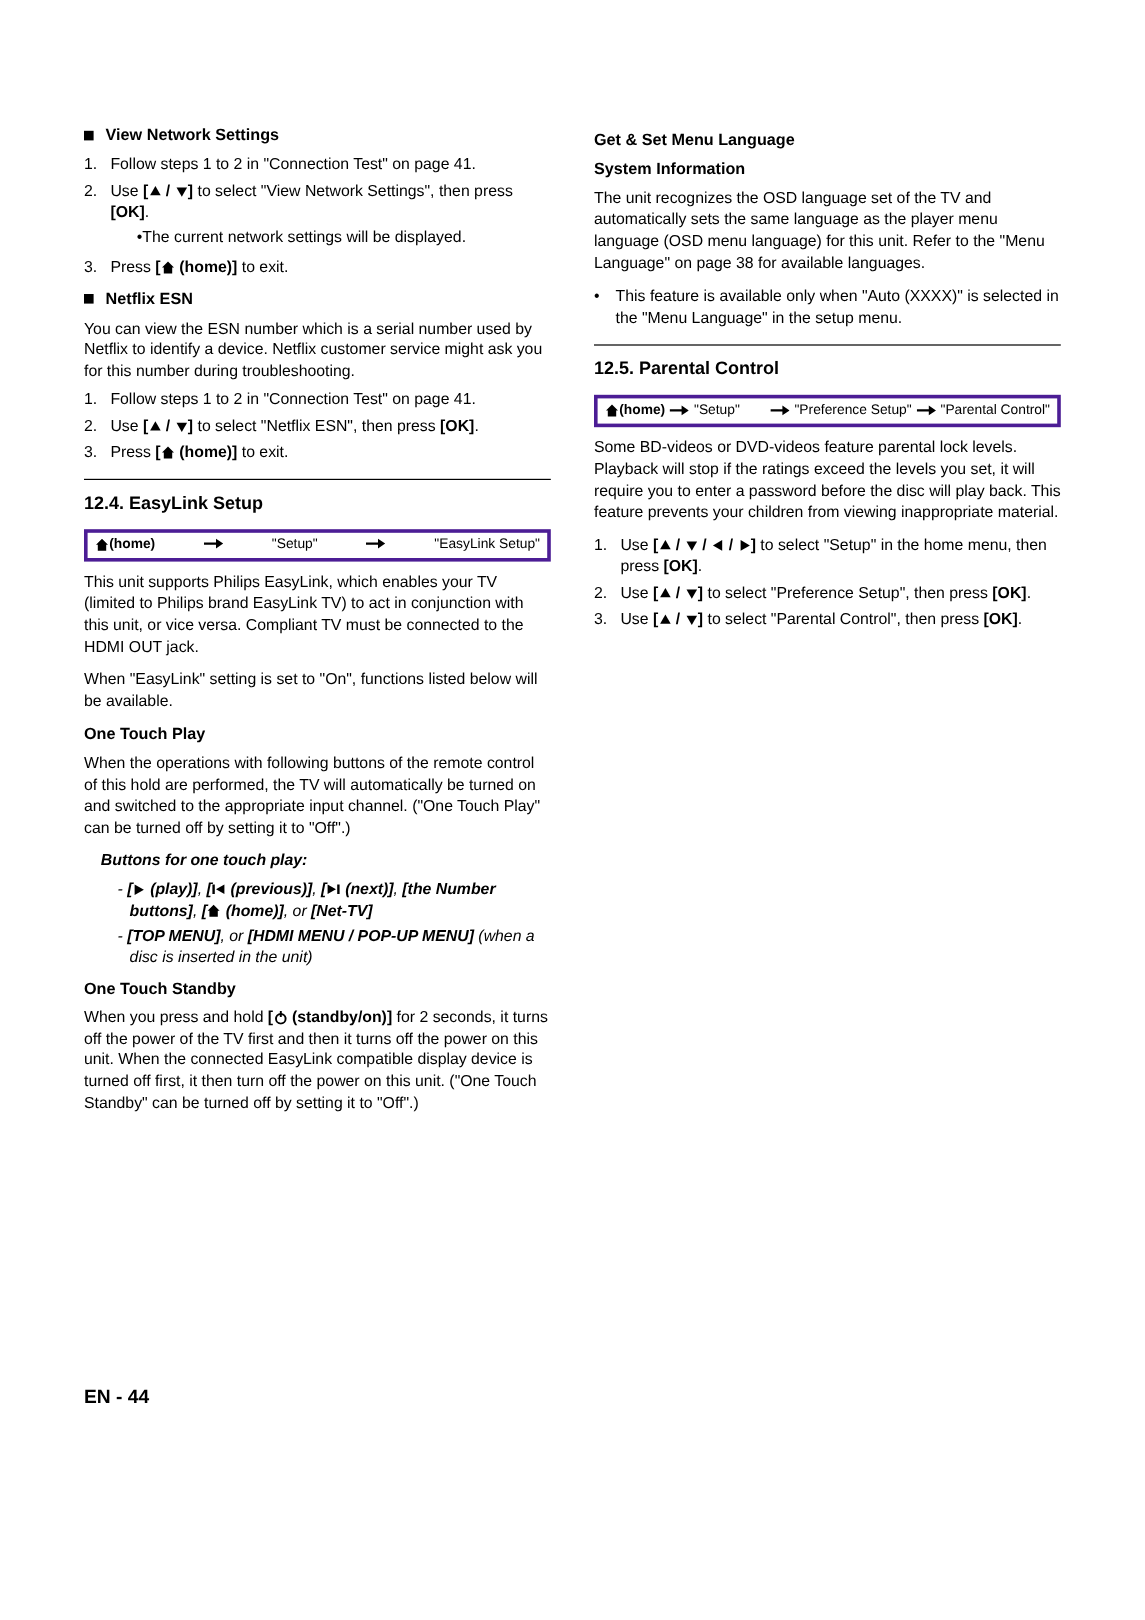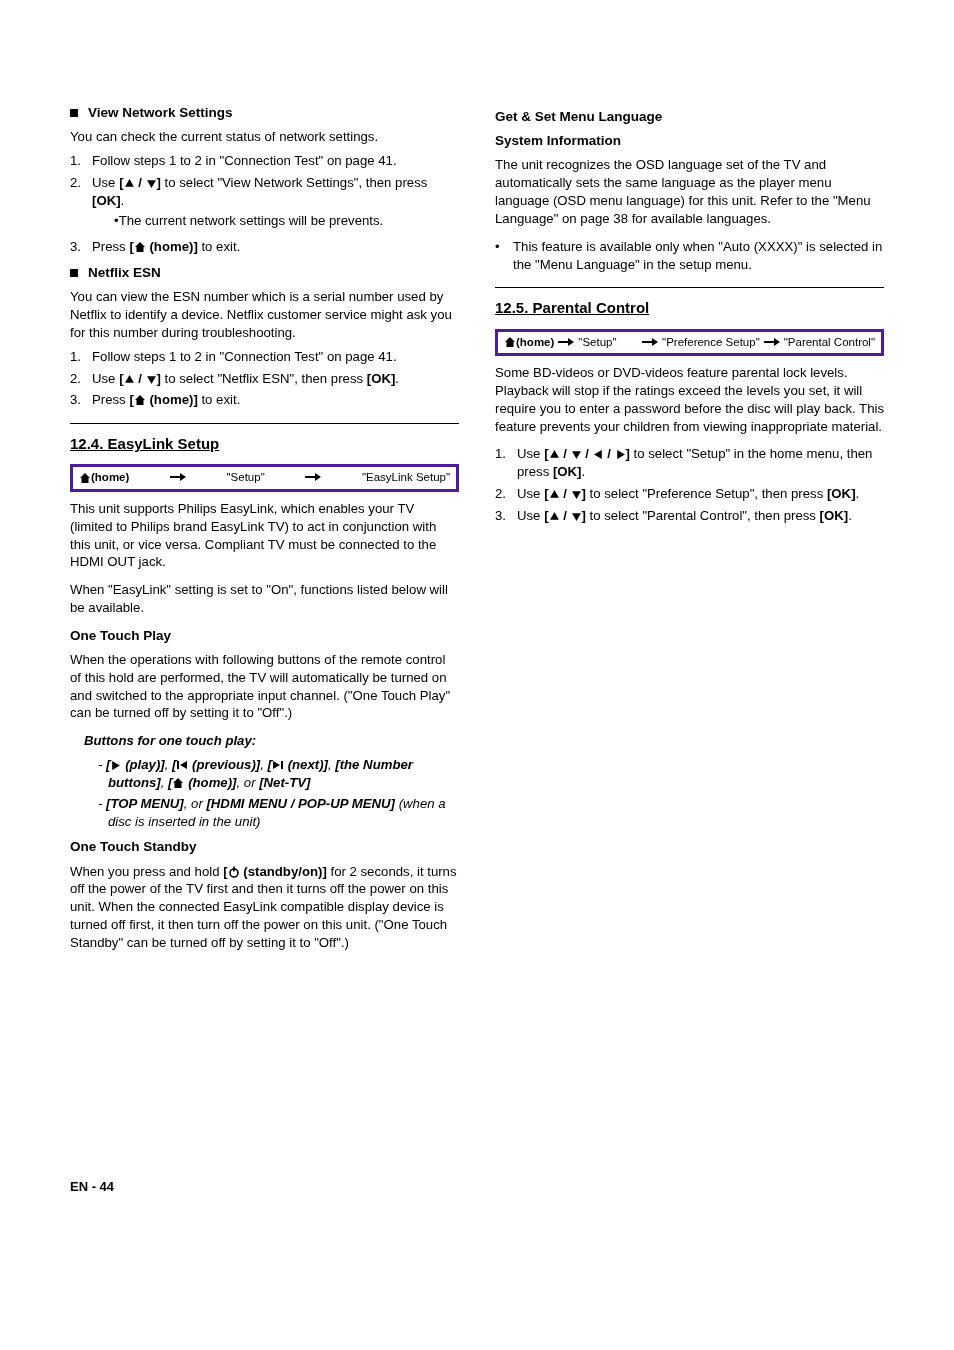--- a/index.html
+++ b/index.html
@@ -41,21 +41,20 @@
   .step-list li { display: flex; margin-bottom: 4px; }
   .step-list li .num { width: 22px; flex-shrink: 0; }
   .step-list li .txt { flex: 1; }
   .sub-bullet { list-style: none; padding-left: 22px; margin-top: 3px; margin-bottom: 3px;}
   .sub-bullet li::before { content: "• "; }
   .hr { border: none; border-top: 1px solid #000; margin: 14px 0 10px 0; }
   h3.sec {
     font-weight: bold;
     font-size: 15px;
     margin-bottom: 10px;
-    text-decoration: underline;
   }
   .nav-box {
     border: 3px solid #4c1d95;
     display: flex;
     align-items: center;
     font-size: 11.5px;
     padding: 3px 6px;
     margin-bottom: 8px;
     gap: 4px;
   }
@@ -63,53 +62,52 @@
   .body-gap { margin-bottom: 10px; }
   .plain-heading { font-weight: bold; font-size: 13.5px; margin-top: 8px; margin-bottom: 6px; }
   .indent1 { padding-left: 14px; font-style: italic; }
   .dash-list { list-style: none; padding-left: 14px; }
   .dash-list li { text-indent: -10px; padding-left: 10px; margin-bottom: 3px; }
   .bullet-row { display:flex; margin-bottom:4px; }
   .bullet-row .dot { width:18px; flex-shrink:0; }
   .bullet-row .txt { flex:1; }
   .footer {
     margin-top: 220px;
-    font-size: 13px;
+    font-size: 16px;
   }
   svg.glyph { vertical-align: -2px; height: 12px; width: 12px; }
   svg.glyph-tri { vertical-align: -2px; height: 11px; width: 11px; }
   svg.wide { width:16px; }
   .nav-box .seg { display:flex; align-items:center; white-space:nowrap; }
   .nav-box .grow { flex:1; text-align:center; }
 </style>
 </head>
 <body>
 
 <div class="page">
 
   <div class="col">
     <h4 class="sub">
       <span class="sq"></span>
       <span>View Network Settings</span>
     </h4>
-    <p>You can check the current status of network settings.</p>
     <ol class="step-list">
       <li>
           <span class="num">1.</span>
           <span class="txt">Follow steps 1 to 2 in "Connection Test" on page 41.</span>
         </li>
       <li>
           <span class="num">2.</span>
           <span class="txt">Use <b>[<svg class="glyph-tri" viewBox="0 0 10 10">
                 <path d="M5 1 L9 8 L1 8 Z"></path>
               </svg> / <svg class="glyph-tri" viewBox="0 0 10 10">
                 <path d="M1 2 L9 2 L5 9 Z"></path>
               </svg>]</b> to select "View Network Settings", then press <b>[OK]</b>.
         <ul class="sub-bullet">
-              <li>The current network settings will be prevents.</li>
+              <li>The current network settings will be displayed.</li>
             </ul>
       </span>
         </li>
       <li>
           <span class="num">3.</span>
           <span class="txt">Press <b>[<svg class="glyph" viewBox="0 0 12 12">
                 <path d="M6 1 L11 6 L9.5 6 L9.5 11 L2.5 11 L2.5 6 L1 6 Z"></path>
               </svg> (home)]</b> to exit.</span>
         </li>
     </ol>

